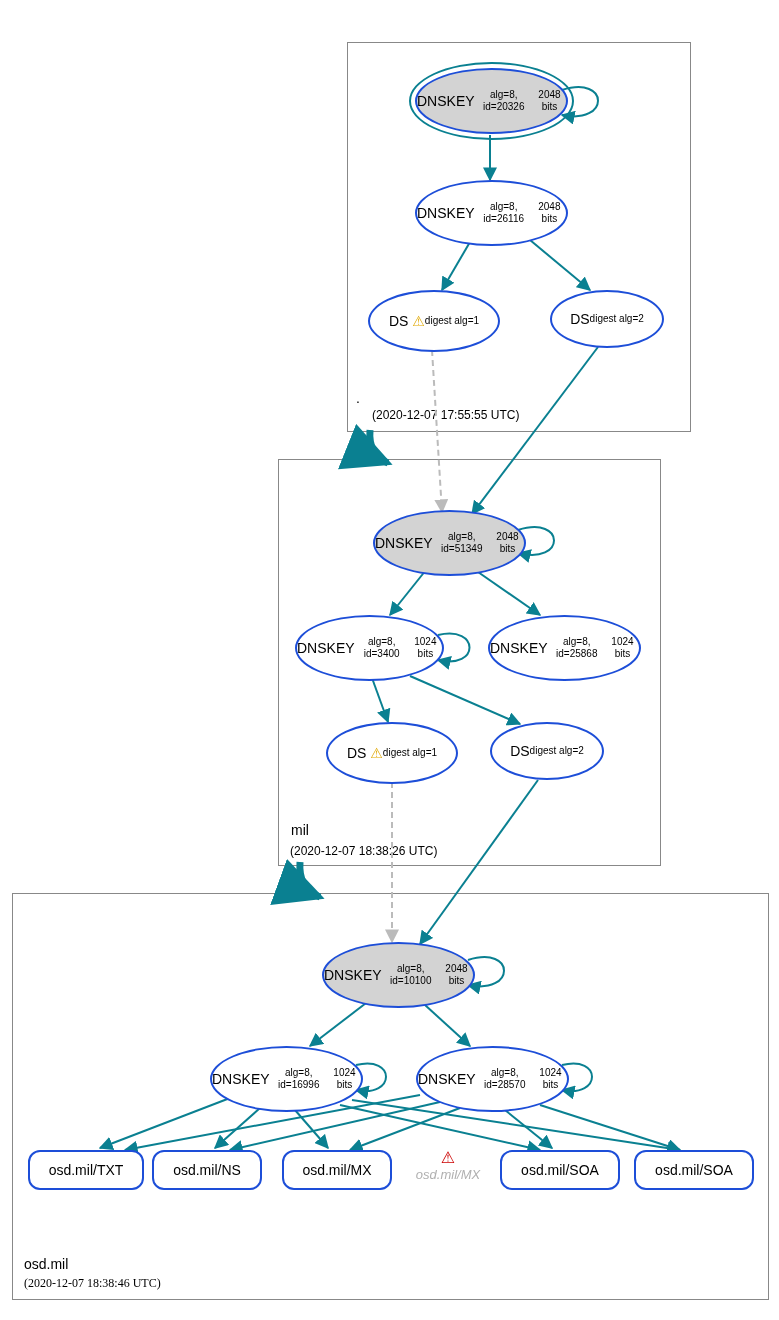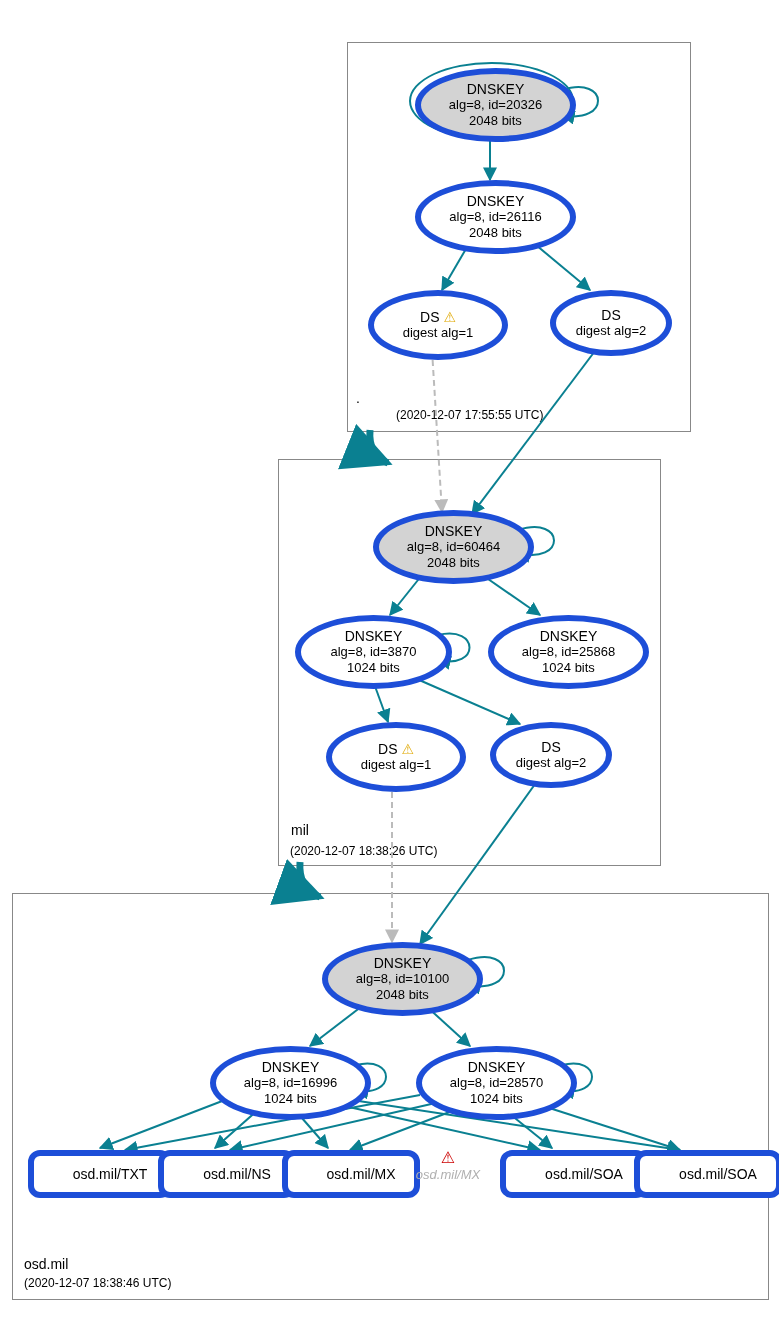--- a/index.html
+++ b/index.html
@@ -21,44 +21,43 @@
     font-size: 14px;
     color: #000;
   }
   .zone-timestamp {
     position: absolute;
     font-size: 12px;
     color: #000;
   }
   .node {
     position: absolute;
-    border: 6px solid #1d4ed8;
+    border: 2px solid #1d4ed8;
     background: #fff;
     text-align: center;
     display: flex;
-    flex-direction: column;
+    flex-direction: row;
     justify-content: center;
     align-items: center;
   }
   .node.filled {
     background: #d3d3d3;
   }
   .ellipse {
     border-radius: 50%;
   }
   .rect {
     border-radius: 12px;
-    padding-left: 20px;
   }
   .node-title {
     font-size: 14px;
     color: #000;
   }
   .node-sub {
-    font-size: 13px;
+    font-size: 10px;
     color: #000;
     line-height: 1.2;
   }
   .warn {
     color: #e0a800;
     font-size: 14px;
   }
   .warn-red {
     color: #c00;
     font-size: 16px;
@@ -79,29 +78,29 @@
     border: 2px solid #0a8091;
     border-radius: 50%;
     background: transparent;
   }
 </style>
 </head>
 <body>
 
 <div class="zone-box" style="left:347px; top:42px; width:342px; height:388px;"></div>
 <div class="zone-label" style="left:356px; top:390px;">.</div>
-<div class="zone-timestamp" style="left:372px; top:408px;margin-left:24px;">(2020-12-07 17:55:55 UTC)</div>
+<div class="zone-timestamp" style="left:372px; top:408px;">(2020-12-07 17:55:55 UTC)</div>
 
 <div class="zone-box" style="left:278px; top:459px; width:381px; height:405px;"></div>
 <div class="zone-label" style="left:291px; top:822px;">mil</div>
 <div class="zone-timestamp" style="left:290px; top:844px;">(2020-12-07 18:38:26 UTC)</div>
 
 <div class="zone-box" style="left:12px; top:893px; width:755px; height:405px;"></div>
 <div class="zone-label" style="left:24px; top:1256px;">osd.mil</div>
-<div class="zone-timestamp" style="left:24px; top:1276px;">(2020-12-07 18:38:46 UTC)</div>
+<div class="zone-timestamp" style="left:24px; top:1276px;font-family:Liberation Serif, serif;">(2020-12-07 18:38:46 UTC)</div>
 
 <svg class="edges" width="779" height="1320">
   <defs>
     <marker id="arrow-teal" viewBox="0 0 10 10" refX="9" refY="5" markerWidth="7" markerHeight="7" orient="auto-start-reverse">
       <path d="M 0 0 L 10 5 L 0 10 z" fill="#0a8091"></path>
     </marker>
     <marker id="arrow-grey" viewBox="0 0 10 10" refX="9" refY="5" markerWidth="7" markerHeight="7" orient="auto-start-reverse">
       <path d="M 0 0 L 10 5 L 0 10 z" fill="#bbb"></path>
     </marker>
   </defs>
@@ -187,27 +186,27 @@
   <div class="node-sub">digest alg=1</div>
 </div>
 
 <div class="node ellipse" style="left:550px; top:290px; width:110px; height:54px;">
   <div class="node-title">DS</div>
   <div class="node-sub">digest alg=2</div>
 </div>
 
 <div class="node ellipse filled" style="left:373px; top:510px; width:149px; height:62px;">
   <div class="node-title">DNSKEY</div>
-  <div class="node-sub">alg=8, id=60464</div>
+  <div class="node-sub">alg=8, id=51349</div>
   <div class="node-sub">2048 bits</div>
 </div>
 
 <div class="node ellipse" style="left:295px; top:615px; width:145px; height:62px;">
   <div class="node-title">DNSKEY</div>
-  <div class="node-sub">alg=8, id=3870</div>
+  <div class="node-sub">alg=8, id=3400</div>
   <div class="node-sub">1024 bits</div>
 </div>
 
 <div class="node ellipse" style="left:488px; top:615px; width:149px; height:62px;">
   <div class="node-title">DNSKEY</div>
   <div class="node-sub">alg=8, id=25868</div>
   <div class="node-sub">1024 bits</div>
 </div>
 
 <div class="node ellipse" style="left:326px; top:722px; width:128px; height:58px;">
@@ -234,21 +233,21 @@
 
 <div class="node ellipse" style="left:416px; top:1046px; width:149px; height:62px;">
   <div class="node-title">DNSKEY</div>
   <div class="node-sub">alg=8, id=28570</div>
   <div class="node-sub">1024 bits</div>
 </div>
 
 <div class="node rect" style="left:28px; top:1150px; width:112px; height:36px;">
   <div class="node-title">osd.mil/TXT</div>
 </div>
-<div class="node rect" style="left:158px; top:1150px; width:106px; height:36px;justify-content:center;">
+<div class="node rect" style="left:152px; top:1150px; width:106px; height:36px;justify-content:center;">
   <div class="node-title">osd.mil/NS</div>
 </div>
 <div class="node rect" style="left:282px; top:1150px; width:106px; height:36px;">
   <div class="node-title">osd.mil/MX</div>
 </div>
 <div style="position:absolute; left:408px; top:1148px; width:80px; text-align:center;">
   <div class="warn-red">⚠</div>
   <div class="italic-grey">osd.mil/MX</div>
 </div>
 <div class="node rect" style="left:500px; top:1150px; width:116px; height:36px;">

